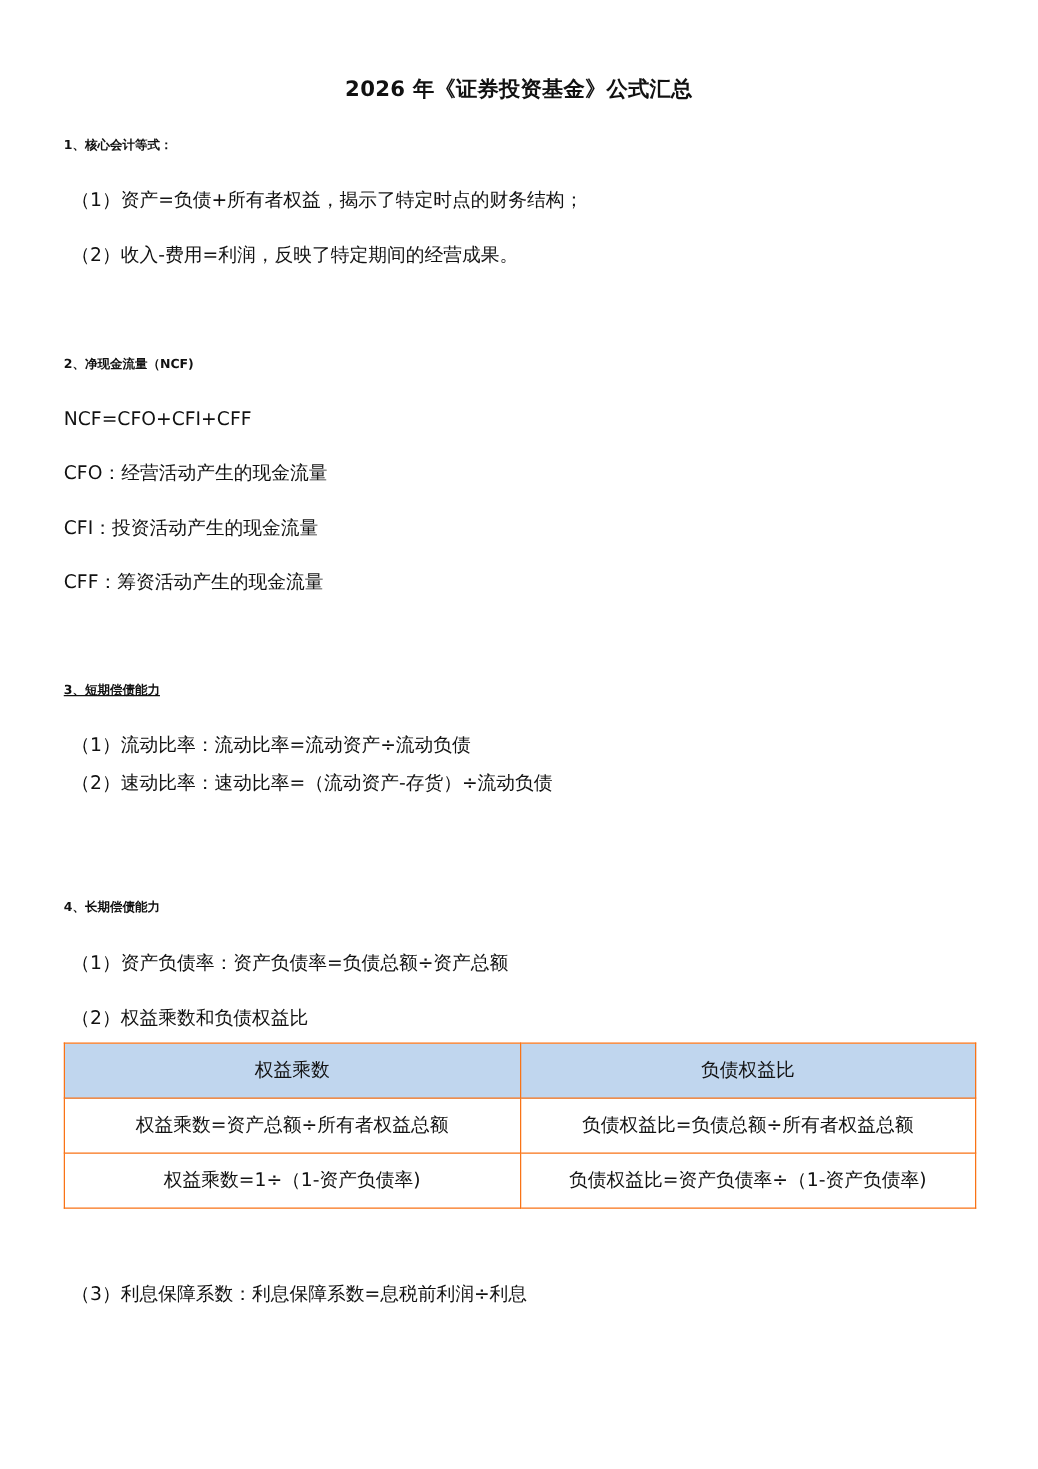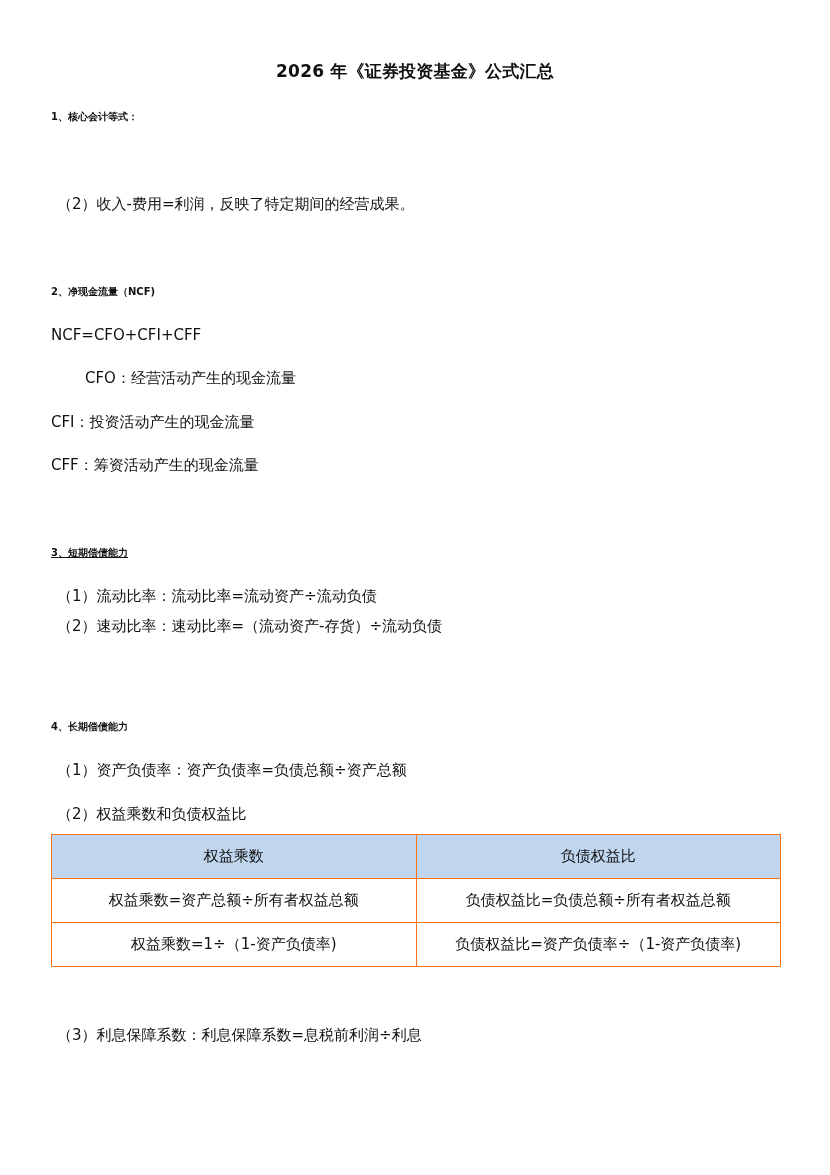--- a/index.html
+++ b/index.html
@@ -28,25 +28,26 @@
   }
   table.fin tr.head td { background: #c0d6ee; }
 </style>
 </head>
 <body>
 
 <div class="page">
   <div class="title">2026 年《证券投资基金》公式汇总</div>
 
   <div class="line heading" style="top:107px;">1、核心会计等式：</div>
+  <div class="line indent" style="top:150px;">（1）资产=负债+所有者权益，揭示了特定时点的财务结构；</div>
   <div class="line indent" style="top:194px;">（2）收入-费用=利润，反映了特定期间的经营成果。</div>
 
   <div class="line heading" style="top:282px;">2、净现金流量（NCF)</div>
   <div class="line" style="top:325px;">NCF=CFO+CFI+CFF</div>
-  <div class="line" style="top:368px;margin-left:34px;">CFO：经营活动产生的现金流量</div>
+  <div class="line" style="top:368px;">CFO：经营活动产生的现金流量</div>
   <div class="line" style="top:412px;">CFI：投资活动产生的现金流量</div>
   <div class="line" style="top:455px;">CFF：筹资活动产生的现金流量</div>
 
   <div class="line heading" style="top:543px;text-decoration:underline;">3、短期偿债能力</div>
   <div class="line indent" style="top:586px;">（1）流动比率：流动比率=流动资产÷流动负债</div>
   <div class="line indent" style="top:616px;">（2）速动比率：速动比率=（流动资产-存货）÷流动负债</div>
 
   <div class="line heading" style="top:717px;">4、长期偿债能力</div>
   <div class="line indent" style="top:760px;">（1）资产负债率：资产负债率=负债总额÷资产总额</div>
   <div class="line indent" style="top:804px;">（2）权益乘数和负债权益比</div>

